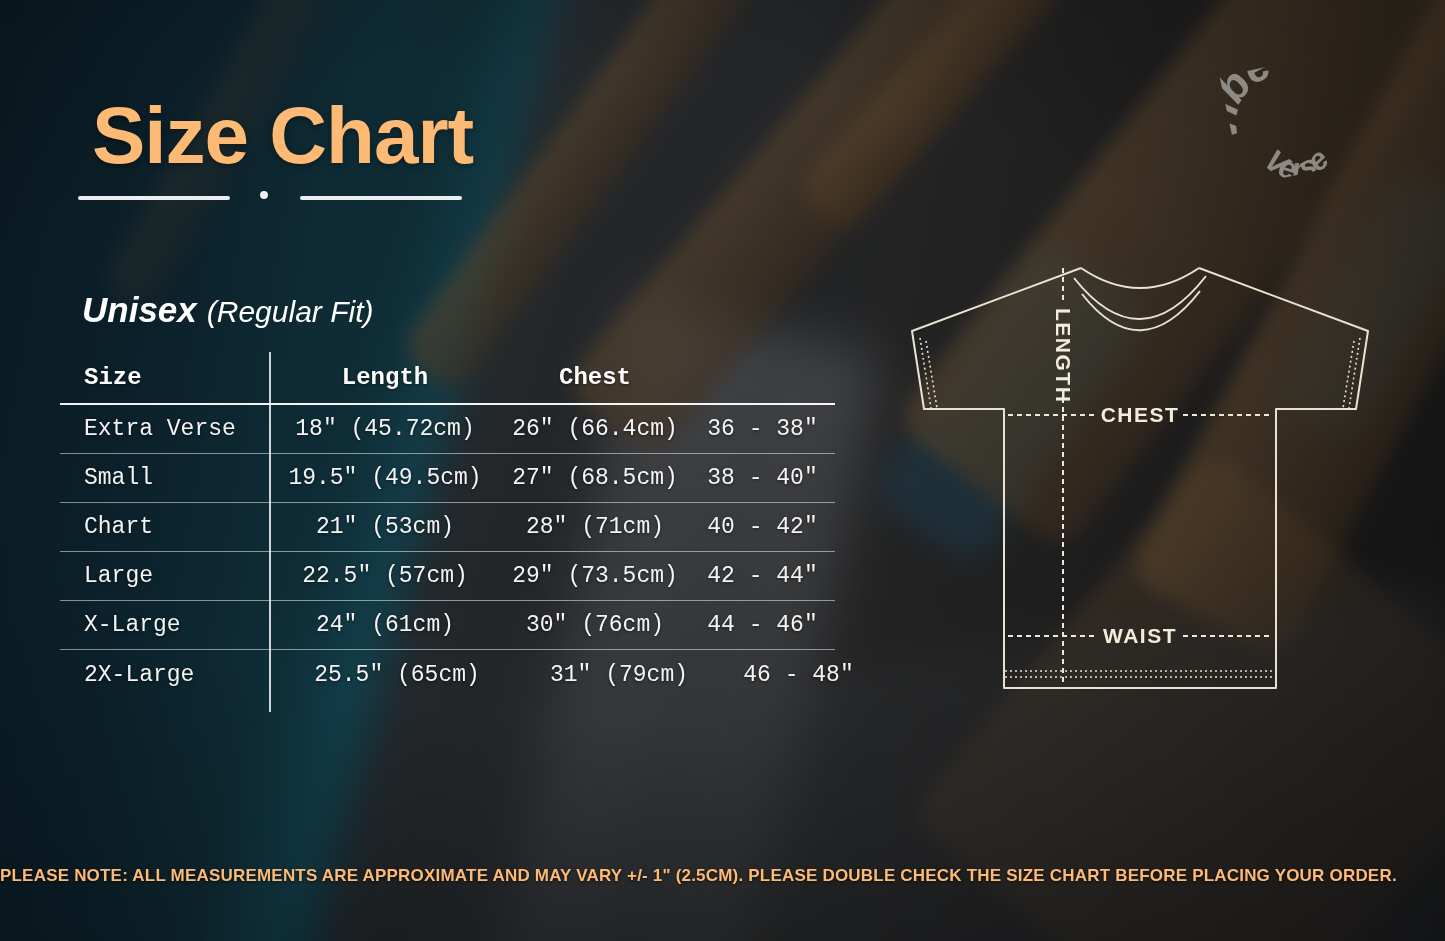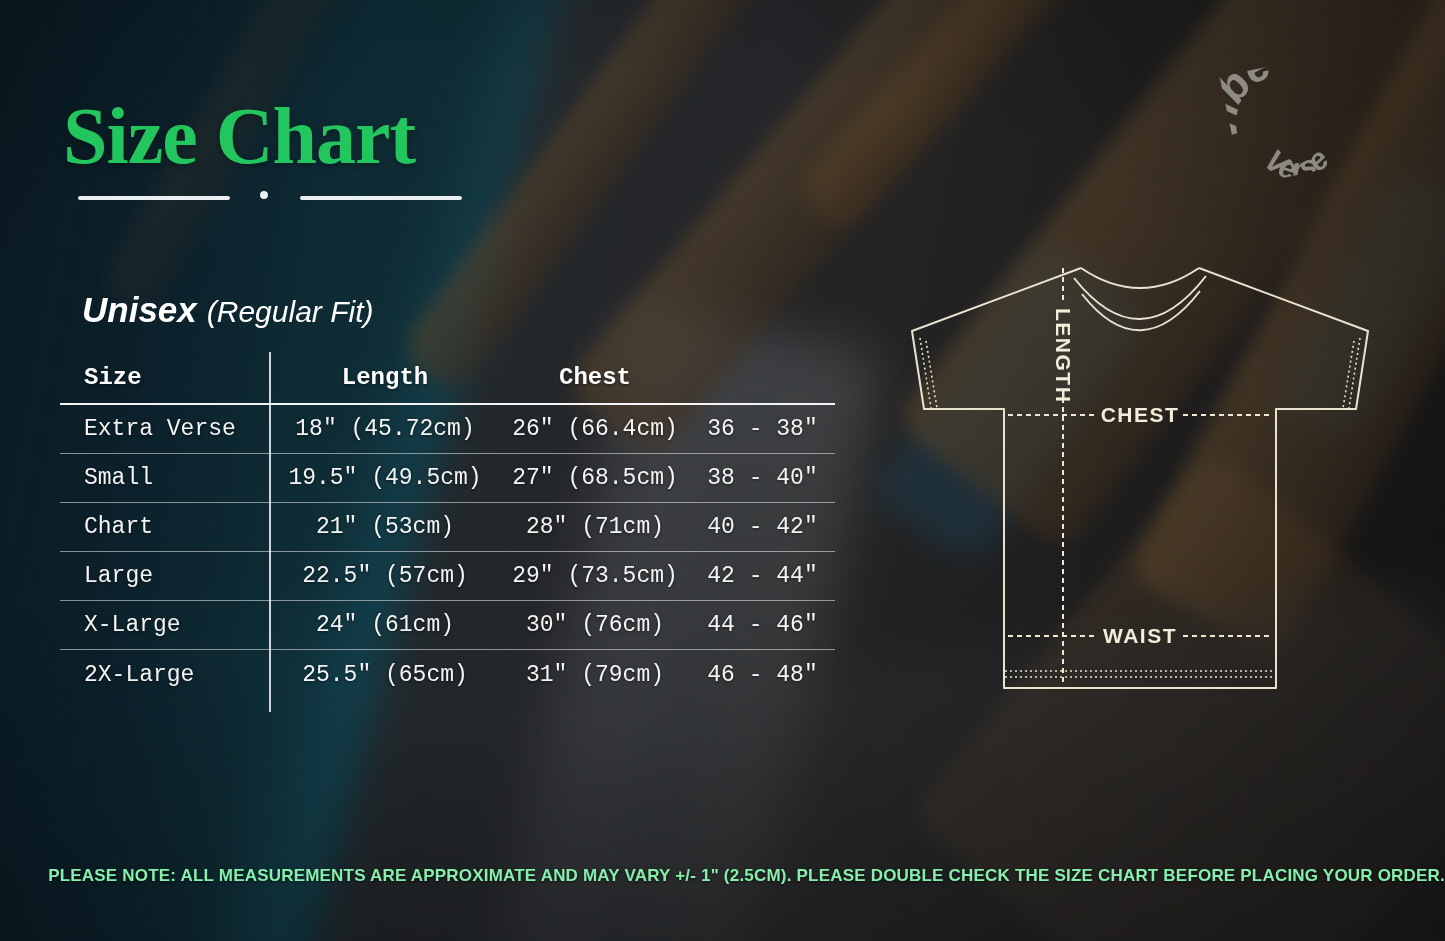--- a/index.html
+++ b/index.html
@@ -44,24 +44,23 @@
     inset:0;
     background:
       radial-gradient(130% 100% at 42% 42%, rgba(5,6,8,0) 34%, rgba(5,6,8,.48) 78%, rgba(5,6,8,.7) 100%),
       linear-gradient(rgba(10,11,13,.40), rgba(10,11,13,.40));
   }
 
   
   .content { position:absolute; inset:0; z-index:5; }
 
   .page-title {
-    position:absolute; left:63px; top:96px;
-    font-size:80px; font-weight:700; color:#22c55e; letter-spacing:-1px; line-height:1;
+    position:absolute; left:92px; top:96px;
+    font-size:80px; font-weight:700; color:#fdba74; letter-spacing:-1px; line-height:1;
     text-shadow:0 2px 6px rgba(0,0,0,.35);
-    font-family:Liberation Serif, serif;
   }
   .title-underline { position:absolute; left:78px; top:190px; width:386px; height:17px; }
   .title-underline .seg { position:absolute; top:6px; height:4px; background:#eceff1; border-radius:2px; }
   .title-underline .seg.s1 { left:0;    width:152px; }
   .title-underline .seg.s2 { left:222px; width:162px; }
   .title-underline .ring {
     position:absolute; left:182px; top:1px; width:7px; height:7px;
     border:4px solid #eceff1; border-radius:50%; background:transparent;
   }
 
@@ -70,21 +69,21 @@
   .fit-heading .light { font-size:30px; font-weight:400; font-style:italic; margin-left:10px; }
 
   
   .size-table { position:absolute; left:60px; top:352px; width:775px; }
   .t-row {
     display:grid; grid-template-columns:210px 230px 190px 145px;
     align-items:center; height:49px;
     border-bottom:1.5px solid rgba(235,238,240,.55);
   }
   .t-row.head { height:53px; border-bottom:2.5px solid rgba(255,255,255,.95); }
-  .t-row.last { border-bottom:none; }
+  .t-row.last { border-bottom:none;gap:12px; }
   .cell { text-align:center; font-size:23px; font-weight:400; color:#f4f4f4;
           text-shadow:0 1px 3px rgba(0,0,0,.5);font-family:Liberation Mono, monospace; }
   .cell.c-size { text-align:left; padding-left:24px; }
   .t-row.head .cell { font-weight:700; font-size:24px; color:#ffffff; }
   .v-divider { position:absolute; left:209px; top:0px; width:2px; height:360px;
                background:rgba(240,242,244,.85); }
 
   
   .tee-diagram { position:absolute; left:898px; top:256px; width:498px; height:450px; }
   .tee-diagram text { font-family:"Liberation Sans", sans-serif; font-weight:700;
@@ -94,21 +93,21 @@
   .brand-logo { position:absolute; left:1230px; top:64px; width:112px; height:112px;
                 transform:rotate(-12deg); opacity:.92; }
   .brand-logo text { font-family:"Liberation Sans", sans-serif; font-weight:700; font-style:italic;
                      fill:#96938d; }
   .brand-logo .w1 { font-size:43px; letter-spacing:-2px; }
   .brand-logo .w2 { font-size:30px; letter-spacing:-1px; }
 
   
   .footer-note {
     position:absolute; left:0; top:866px; width:100%;
-    text-align:right; font-size:17px; font-weight:700; color:#86efac;
+    text-align:left; font-size:17px; font-weight:700; color:#fdba74;
     letter-spacing:.2px; text-shadow:0 1px 3px rgba(0,0,0,.6);
   }
 </style>
 </head>
 <body>
 
 <div class="stage">
 
   <div class="bg">
     <div class="bg-base"></div>

